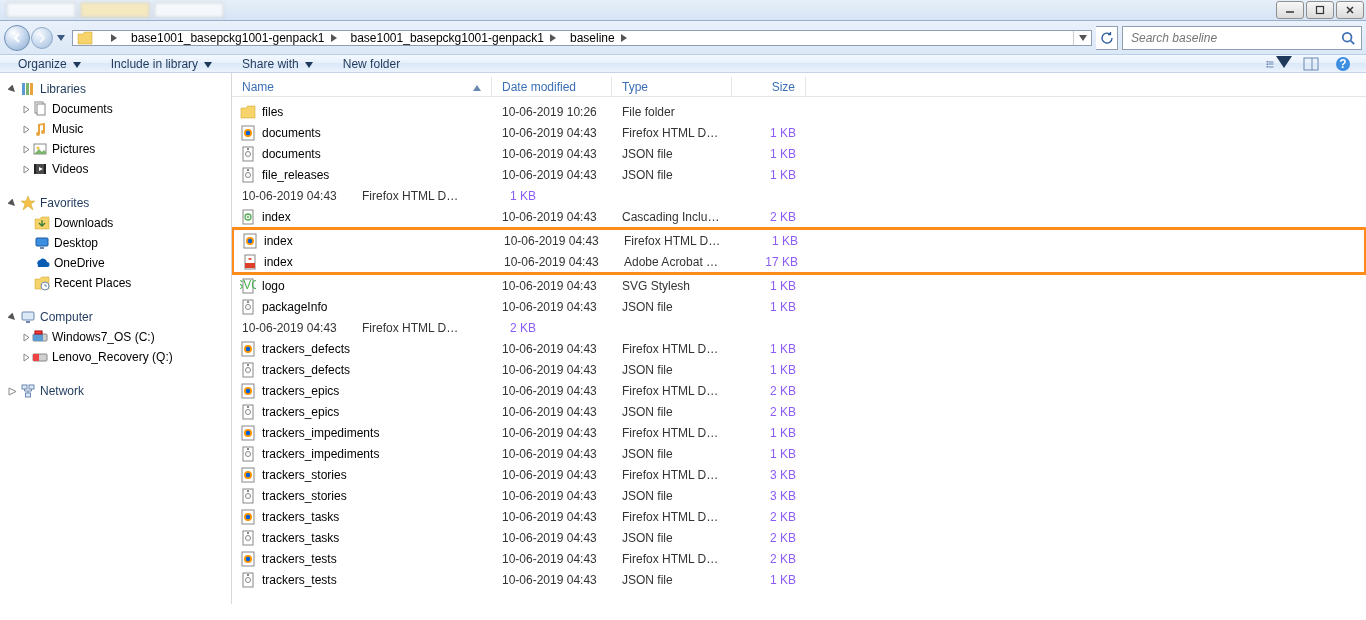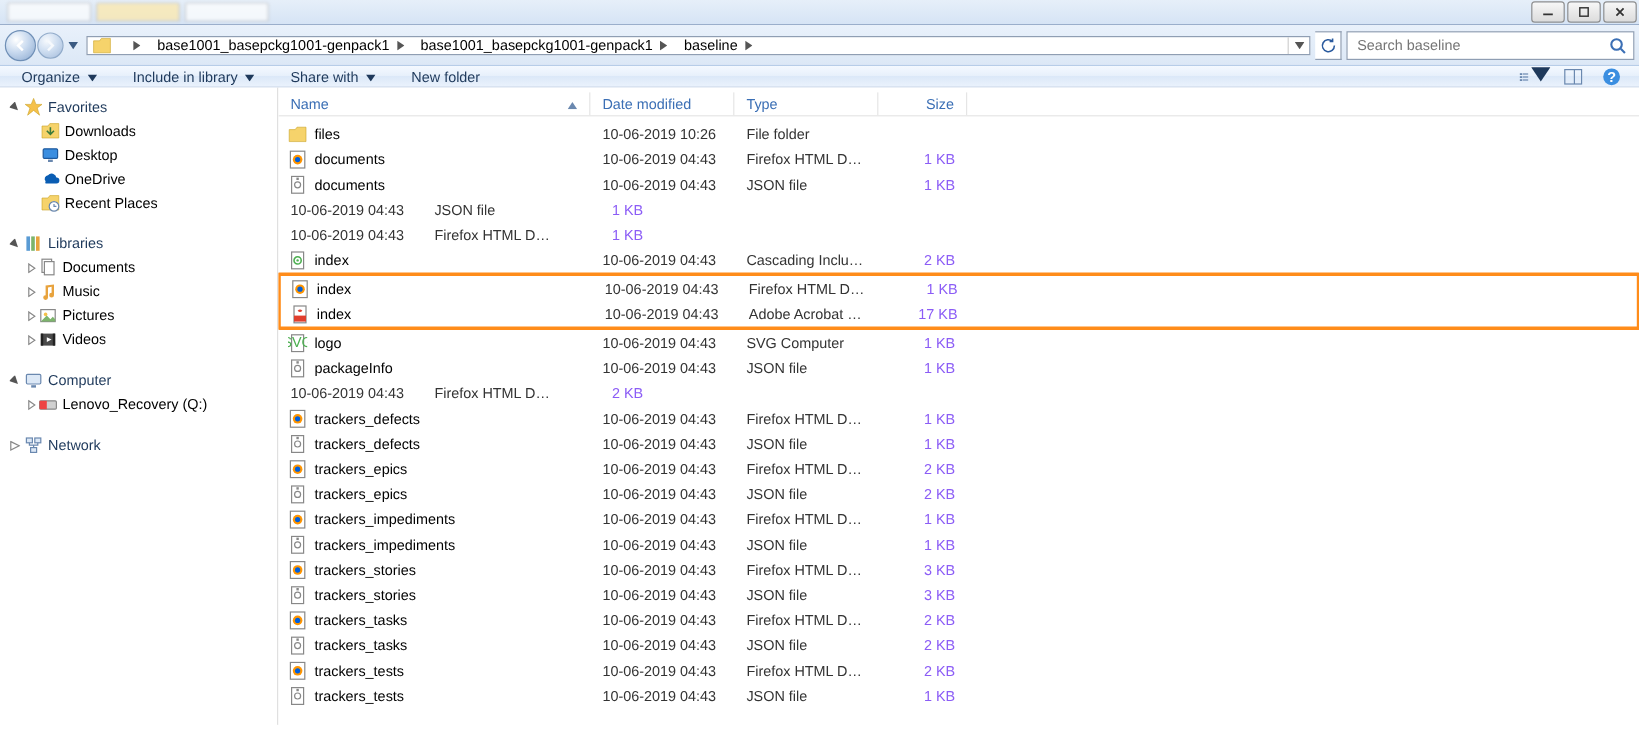--- a/index.html
+++ b/index.html
@@ -26,21 +26,21 @@
   .addressbar { flex:1; height:16px; background:#fff; border:1px solid #8f9eb3; display:flex; align-items:center; }
   .folder-icon-sm { width:16px; height:14px; margin:0 4px; }
   .crumb { display:flex; align-items:center; height:100%; padding:0 4px 0 8px; cursor:default;}
   .crumb .sep { width:10px; display:flex; align-items:center; justify-content:center; margin-left:4px;}
   .crumb .sep svg{width:6px;height:8px;fill:#555;}
   .addr-spacer{flex:1;}
   .addr-drop{width:18px;display:flex;align-items:center;justify-content:center;border-left:1px solid #d0d0d0;height:100%;}
   .addr-drop svg{width:8px;height:6px;fill:#555;}
   .refresh-btn{width:22px;height:24px;background:#fff;border:1px solid #8f9eb3;border-left:none;display:flex;align-items:center;justify-content:center;}
   .searchbox { width:240px; height:24px; background:#fff; border:1px solid #8f9eb3; display:flex; align-items:center; padding:0 6px; color:#888; font-style:italic;}
-  .searchbox input{flex:1;border:none;outline:none;color:#7f1d1d;background:transparent;}
+  .searchbox input{flex:1;border:none;outline:none;font-style:italic;color:#7f1d1d;background:transparent;}
   .searchbox svg{width:14px;height:14px;fill:none;stroke:#3b6fb5;stroke-width:2;}
   
   
   .toolbar { height:18px; background: linear-gradient(#f4f9ff 0%, #e7f0fb 48%, #dbe8f8 50%, #eaf2fc 100%); border-bottom:1px solid #c5d4e8; display:flex; align-items:center; padding:0 10px;}
   .toolbar .tool-item{display:flex;align-items:center;color:#1e395b;padding:4px 8px;border-radius:3px;cursor:default;margin-right:14px;}
   .toolbar .tool-item .dd{margin-left:6px;}
   .toolbar .tool-item .dd svg{width:8px;height:6px;fill:#1e395b;}
   .toolbar .spacer{flex:1;}
   .toolbar .icon-btn{width:26px;height:22px;display:flex;align-items:center;justify-content:center;margin-left:6px;}
   .toolbar .icon-btn svg{width:16px;height:16px;}
@@ -248,157 +248,172 @@
   <div class="navpane">
     <div class="navgroup">
       <div class="navgroup-header">
         <span class="expander">
             <svg viewBox="0 0 9 9">
               <path d="M1 1 L8 4.5 L1 8 Z" fill="#555" transform="rotate(45 4.5 4.5)"></path>
             </svg>
           </span>
         <span class="gicon">
             <svg viewBox="0 0 16 16">
-              <path d="M8 1 L10 6 L15 6 L11 9 L13 15 L8 11 L3 15 L5 9 L1 6 L6 6 Z" fill="#f6c14a" stroke="#c9a227" stroke-width=".5"></path>
-            </svg>
-          </span>
-        <span class="glabel">Favorites</span>
-      </div>
-      <div id="fav-items">
-          <div class="navitem">
-            <span class="nicon">
-              <svg viewBox="0 0 16 16">
-                <path class="i-folder" d="M1 4 L6 4 L7.5 2 L15 2 L15 14 L1 14 Z"></path>
-                <path d="M8 5 L8 10 M5 8 L8 11 L11 8" stroke="#3a7a3a" fill="none" stroke-width="1.3"></path>
-              </svg>
-            </span>
-            <span class="nlabel">Downloads</span>
-          </div>
-          <div class="navitem">
-            <span class="nicon">
-              <svg viewBox="0 0 16 16">
-                <rect x="2" y="3" width="12" height="8" rx="1" fill="#3b8ee0" stroke="#1e5a9e"></rect>
-                <rect x="6" y="12" width="4" height="2" fill="#6a88af"></rect>
-              </svg>
-            </span>
-            <span class="nlabel">Desktop</span>
-          </div>
-          <div class="navitem">
-            <span class="nicon">
-              <svg viewBox="0 0 16 16">
-                <path d="M4 10 A3 3 0 0 1 6 5 A4 4 0 0 1 13 7 A2.5 2.5 0 0 1 13 12 L4 12 A2 2 0 0 1 4 10" fill="#0a5db3"></path>
-              </svg>
-            </span>
-            <span class="nlabel">OneDrive</span>
-          </div>
-          <div class="navitem">
-            <span class="nicon">
-              <svg viewBox="0 0 16 16">
-                <path class="i-folder" d="M1 4 L6 4 L7.5 2 L15 2 L15 14 L1 14 Z"></path>
-                <circle cx="11" cy="11" r="4" fill="#fff" stroke="#6a88af"></circle>
-                <path d="M11 9 L11 11 L13 11" stroke="#6a88af" fill="none"></path>
-              </svg>
-            </span>
-            <span class="nlabel">Recent Places</span>
+              <rect x="2" y="2" width="3" height="12" fill="#5a9bd4"></rect>
+              <rect x="6" y="2" width="3" height="12" fill="#7db46c"></rect>
+              <rect x="10" y="2" width="3" height="12" fill="#e8a33d"></rect>
+            </svg>
+          </span>
+        <span class="glabel">Libraries</span>
+      </div>
+      <div id="lib-items">
+          <div class="navitem sub-exp">
+            <span class="exp2">
+              <svg width="9" height="9" viewBox="0 0 9 9">
+                <path d="M2 1 L7 4.5 L2 8 Z" fill="none" stroke="#888"></path>
+              </svg>
+            </span>
+            <span class="nicon">
+              <svg viewBox="0 0 16 16">
+                <rect x="3" y="1" width="8" height="11" fill="#fff" stroke="#888"></rect>
+                <rect x="5" y="3" width="8" height="11" fill="#fff" stroke="#888"></rect>
+              </svg>
+            </span>
+            <span class="nlabel">Documents</span>
+          </div>
+          <div class="navitem sub-exp">
+            <span class="exp2">
+              <svg width="9" height="9" viewBox="0 0 9 9">
+                <path d="M2 1 L7 4.5 L2 8 Z" fill="none" stroke="#888"></path>
+              </svg>
+            </span>
+            <span class="nicon">
+              <svg viewBox="0 0 16 16">
+                <path d="M6 3 L13 2 L13 11 A2 2 0 1 1 11 9 L11 4 L8 4.5 L8 13 A2 2 0 1 1 6 11 Z" fill="#e8a33d"></path>
+              </svg>
+            </span>
+            <span class="nlabel">Music</span>
+          </div>
+          <div class="navitem sub-exp">
+            <span class="exp2">
+              <svg width="9" height="9" viewBox="0 0 9 9">
+                <path d="M2 1 L7 4.5 L2 8 Z" fill="none" stroke="#888"></path>
+              </svg>
+            </span>
+            <span class="nicon">
+              <svg viewBox="0 0 16 16">
+                <rect x="2" y="3" width="12" height="10" fill="#fff" stroke="#888"></rect>
+                <circle cx="6" cy="7" r="1.5" fill="#f6c14a"></circle>
+                <path d="M2 13 L7 8 L10 11 L12 9 L14 11 L14 13 Z" fill="#7db46c"></path>
+              </svg>
+            </span>
+            <span class="nlabel">Pictures</span>
+          </div>
+          <div class="navitem sub-exp">
+            <span class="exp2">
+              <svg width="9" height="9" viewBox="0 0 9 9">
+                <path d="M2 1 L7 4.5 L2 8 Z" fill="none" stroke="#888"></path>
+              </svg>
+            </span>
+            <span class="nicon">
+              <svg viewBox="0 0 16 16">
+                <rect x="2" y="3" width="12" height="10" fill="#4a4a4a"></rect>
+                <rect x="2" y="3" width="2" height="10" fill="#222"></rect>
+                <rect x="12" y="3" width="2" height="10" fill="#222"></rect>
+                <path d="M7 6 L11 8 L7 10 Z" fill="#fff"></path>
+              </svg>
+            </span>
+            <span class="nlabel">Videos</span>
           </div>
         </div>
     </div>
     <div class="navgroup">
       <div class="navgroup-header">
         <span class="expander">
             <svg viewBox="0 0 9 9">
               <path d="M1 1 L8 4.5 L1 8 Z" fill="#555" transform="rotate(45 4.5 4.5)"></path>
             </svg>
           </span>
         <span class="gicon">
             <svg viewBox="0 0 16 16">
-              <rect x="2" y="2" width="3" height="12" fill="#5a9bd4"></rect>
-              <rect x="6" y="2" width="3" height="12" fill="#7db46c"></rect>
-              <rect x="10" y="2" width="3" height="12" fill="#e8a33d"></rect>
-            </svg>
-          </span>
-        <span class="glabel">Libraries</span>
-      </div>
-      <div id="lib-items">
-          <div class="navitem sub-exp">
-            <span class="exp2">
-              <svg width="9" height="9" viewBox="0 0 9 9">
-                <path d="M2 1 L7 4.5 L2 8 Z" fill="none" stroke="#888"></path>
-              </svg>
-            </span>
-            <span class="nicon">
-              <svg viewBox="0 0 16 16">
-                <rect x="3" y="1" width="8" height="11" fill="#fff" stroke="#888"></rect>
-                <rect x="5" y="3" width="8" height="11" fill="#fff" stroke="#888"></rect>
-              </svg>
-            </span>
-            <span class="nlabel">Documents</span>
-          </div>
-          <div class="navitem sub-exp">
-            <span class="exp2">
-              <svg width="9" height="9" viewBox="0 0 9 9">
-                <path d="M2 1 L7 4.5 L2 8 Z" fill="none" stroke="#888"></path>
-              </svg>
-            </span>
-            <span class="nicon">
-              <svg viewBox="0 0 16 16">
-                <path d="M6 3 L13 2 L13 11 A2 2 0 1 1 11 9 L11 4 L8 4.5 L8 13 A2 2 0 1 1 6 11 Z" fill="#e8a33d"></path>
-              </svg>
-            </span>
-            <span class="nlabel">Music</span>
-          </div>
-          <div class="navitem sub-exp">
-            <span class="exp2">
-              <svg width="9" height="9" viewBox="0 0 9 9">
-                <path d="M2 1 L7 4.5 L2 8 Z" fill="none" stroke="#888"></path>
-              </svg>
-            </span>
-            <span class="nicon">
-              <svg viewBox="0 0 16 16">
-                <rect x="2" y="3" width="12" height="10" fill="#fff" stroke="#888"></rect>
-                <circle cx="6" cy="7" r="1.5" fill="#f6c14a"></circle>
-                <path d="M2 13 L7 8 L10 11 L12 9 L14 11 L14 13 Z" fill="#7db46c"></path>
-              </svg>
-            </span>
-            <span class="nlabel">Pictures</span>
-          </div>
-          <div class="navitem sub-exp">
-            <span class="exp2">
-              <svg width="9" height="9" viewBox="0 0 9 9">
-                <path d="M2 1 L7 4.5 L2 8 Z" fill="none" stroke="#888"></path>
-              </svg>
-            </span>
-            <span class="nicon">
-              <svg viewBox="0 0 16 16">
-                <rect x="2" y="3" width="12" height="10" fill="#4a4a4a"></rect>
-                <rect x="2" y="3" width="2" height="10" fill="#222"></rect>
-                <rect x="12" y="3" width="2" height="10" fill="#222"></rect>
-                <path d="M7 6 L11 8 L7 10 Z" fill="#fff"></path>
-              </svg>
-            </span>
-            <span class="nlabel">Videos</span>
+              <path d="M8 1 L10 6 L15 6 L11 9 L13 15 L8 11 L3 15 L5 9 L1 6 L6 6 Z" fill="#f6c14a" stroke="#c9a227" stroke-width=".5"></path>
+            </svg>
+          </span>
+        <span class="glabel">Favorites</span>
+      </div>
+      <div id="fav-items">
+          <div class="navitem">
+            <span class="nicon">
+              <svg viewBox="0 0 16 16">
+                <path class="i-folder" d="M1 4 L6 4 L7.5 2 L15 2 L15 14 L1 14 Z"></path>
+                <path d="M8 5 L8 10 M5 8 L8 11 L11 8" stroke="#3a7a3a" fill="none" stroke-width="1.3"></path>
+              </svg>
+            </span>
+            <span class="nlabel">Downloads</span>
+          </div>
+          <div class="navitem">
+            <span class="nicon">
+              <svg viewBox="0 0 16 16">
+                <rect x="2" y="3" width="12" height="8" rx="1" fill="#3b8ee0" stroke="#1e5a9e"></rect>
+                <rect x="6" y="12" width="4" height="2" fill="#6a88af"></rect>
+              </svg>
+            </span>
+            <span class="nlabel">Desktop</span>
+          </div>
+          <div class="navitem">
+            <span class="nicon">
+              <svg viewBox="0 0 16 16">
+                <path d="M4 10 A3 3 0 0 1 6 5 A4 4 0 0 1 13 7 A2.5 2.5 0 0 1 13 12 L4 12 A2 2 0 0 1 4 10" fill="#0a5db3"></path>
+              </svg>
+            </span>
+            <span class="nlabel">OneDrive</span>
+          </div>
+          <div class="navitem">
+            <span class="nicon">
+              <svg viewBox="0 0 16 16">
+                <path class="i-folder" d="M1 4 L6 4 L7.5 2 L15 2 L15 14 L1 14 Z"></path>
+                <circle cx="11" cy="11" r="4" fill="#fff" stroke="#6a88af"></circle>
+                <path d="M11 9 L11 11 L13 11" stroke="#6a88af" fill="none"></path>
+              </svg>
+            </span>
+            <span class="nlabel">Recent Places</span>
           </div>
         </div>
     </div>
     <div class="navgroup">
       <div class="navgroup-header">
         <span class="expander">
             <svg viewBox="0 0 9 9">
               <path d="M1 1 L8 4.5 L1 8 Z" fill="#555" transform="rotate(45 4.5 4.5)"></path>
             </svg>
           </span>
         <span class="gicon">
             <svg viewBox="0 0 16 16">
               <rect x="2" y="3" width="12" height="8" rx="1" fill="#dce8f6" stroke="#6a88af"></rect>
               <rect x="6" y="12" width="4" height="2" fill="#6a88af"></rect>
             </svg>
           </span>
         <span class="glabel">Computer</span>
       </div>
       <div id="comp-items">
+          <div class="navitem sub-exp">
+            <span class="exp2">
+              <svg width="9" height="9" viewBox="0 0 9 9">
+                <path d="M2 1 L7 4.5 L2 8 Z" fill="none" stroke="#888"></path>
+              </svg>
+            </span>
+            <span class="nicon">
+              <svg viewBox="0 0 16 16">
+                <rect x="1" y="5" width="14" height="7" rx="1" fill="#d0d0d0" stroke="#888"></rect>
+                <rect x="1" y="5" width="10" height="7" fill="#5a9bd4"></rect>
+                <rect x="3" y="2" width="7" height="3" fill="#f44" stroke="#a00"></rect>
+              </svg>
+            </span>
+            <span class="nlabel">Windows7_OS (C:)</span>
+          </div>
           <div class="navitem sub-exp">
             <span class="exp2">
               <svg width="9" height="9" viewBox="0 0 9 9">
                 <path d="M2 1 L7 4.5 L2 8 Z" fill="none" stroke="#888"></path>
               </svg>
             </span>
             <span class="nicon">
               <svg viewBox="0 0 16 16">
                 <rect x="1" y="5" width="14" height="7" rx="1" fill="#d0d0d0" stroke="#888"></rect>
                 <rect x="1" y="5" width="6" height="7" fill="#e44"></rect>
@@ -484,20 +499,30 @@
                 <rect x="7" y="2" width="2" height="2" fill="#888"></rect>
               </svg>
             </span>
             <span>documents</span>
           </div>
           <div class="fdate">10-06-2019 04:43</div>
           <div class="ftype">JSON file</div>
           <div class="fsize">1 KB</div>
         </div>
         <div class="filerow">
+          <div class="fname">
+            <span class="ficon">
+              <svg viewBox="0 0 16 16">
+                <rect x="3" y="1" width="10" height="14" fill="#fff" stroke="#888"></rect>
+                <circle cx="8" cy="8" r="2.5" fill="none" stroke="#888"></circle>
+                <rect x="7" y="2" width="2" height="2" fill="#888"></rect>
+              </svg>
+            </span>
+            <span>file_releases</span>
+          </div>
           <div class="fdate">10-06-2019 04:43</div>
           <div class="ftype">JSON file</div>
           <div class="fsize">1 KB</div>
         </div>
         <div class="filerow">
           <div class="fdate">10-06-2019 04:43</div>
           <div class="ftype">Firefox HTML Doc...</div>
           <div class="fsize">1 KB</div>
         </div>
         <div class="filerow">
@@ -551,21 +576,21 @@
           <div class="fname">
             <span class="ficon">
               <svg viewBox="0 0 16 16">
                 <rect x="3" y="1" width="10" height="14" fill="#fff" stroke="#888"></rect>
                 <text x="8" y="11" text-anchor="middle" font-size="6" fill="#4caf50">SVG</text>
               </svg>
             </span>
             <span>logo</span>
           </div>
           <div class="fdate">10-06-2019 04:43</div>
-          <div class="ftype">SVG Computer</div>
+          <div class="ftype">SVG Stylesh</div>
           <div class="fsize">1 KB</div>
         </div>
         <div class="filerow">
           <div class="fname">
             <span class="ficon">
               <svg viewBox="0 0 16 16">
                 <rect x="3" y="1" width="10" height="14" fill="#fff" stroke="#888"></rect>
                 <circle cx="8" cy="8" r="2.5" fill="none" stroke="#888"></circle>
                 <rect x="7" y="2" width="2" height="2" fill="#888"></rect>
               </svg>

